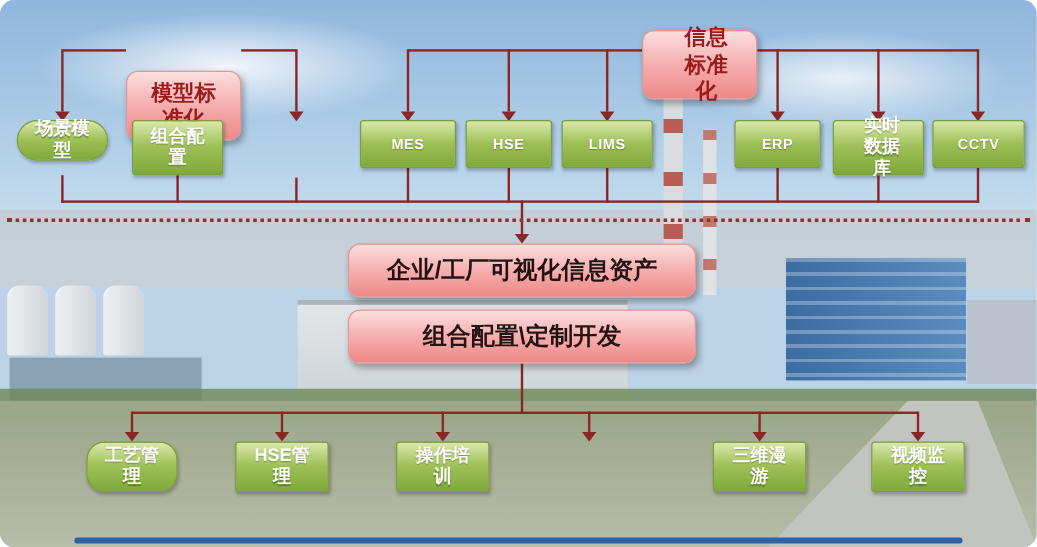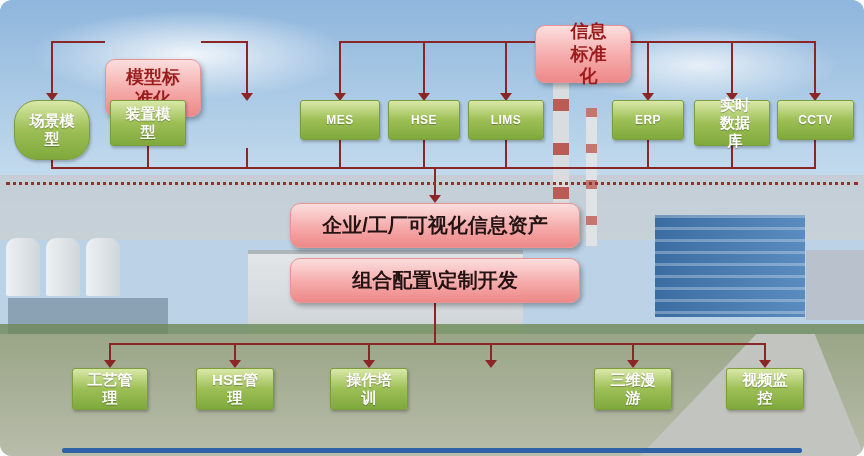--- a/index.html
+++ b/index.html
@@ -112,32 +112,32 @@
   <div class="arrow" style="left:104px;top:360px;"></div>
   <div class="arrow" style="left:229px;top:360px;"></div>
   <div class="arrow" style="left:363px;top:360px;"></div>
   <div class="arrow" style="left:485px;top:360px;"></div>
   <div class="arrow" style="left:627px;top:360px;"></div>
   <div class="arrow" style="left:759px;top:360px;"></div>
 
   <div class="box pbox std" style="left:105px;top:25px;width:96px;height:58px;margin-top:34px;">模型标准化</div>
   <div class="box pbox std" style="left:535px;top:25px;width:96px;height:58px;padding-left:27px;">信息标准化</div>
 
-  <div class="box gbox wrap3" style="left:14px;top:100px;width:76px;height:60px;border-radius:23px;">场景模型</div>
-  <div class="box gbox wrap3" style="left:110px;top:100px;width:76px;height:46px;">装置模型</div>
+  <div class="box gbox wrap3" style="left:14px;top:100px;width:76px;height:34px;border-radius:23px;">场景模型</div>
+  <div class="box gbox wrap3" style="left:110px;top:100px;width:76px;height:46px;">组合配置</div>
 
   <div class="box gbox sysbox" style="left:300px;top:100px;width:80px;height:40px;">MES</div>
   <div class="box gbox sysbox" style="left:388px;top:100px;width:72px;height:40px;">HSE</div>
   <div class="box gbox sysbox" style="left:468px;top:100px;width:76px;height:40px;">LIMS</div>
   <div class="box gbox sysbox" style="left:612px;top:100px;width:72px;height:40px;">ERP</div>
   <div class="box gbox wrap3" style="left:694px;top:100px;width:76px;height:46px;padding-left:18px;">实时数据库</div>
   <div class="box gbox sysbox" style="left:777px;top:100px;width:77px;height:40px;">CCTV</div>
 
   <div class="box pbox plat" style="left:290px;top:203px;width:290px;height:45px;">企业/工厂可视化信息资产</div>
   <div class="box pbox plat" style="left:290px;top:258px;width:290px;height:45px;">组合配置\定制开发</div>
 
-  <div class="box gbox wrap3" style="left:72px;top:368px;width:76px;height:42px;">工艺管理</div>
+  <div class="box gbox wrap3" style="left:72px;top:368px;width:76px;height:42px;border-radius:15px;">工艺管理</div>
   <div class="box gbox wrap3" style="left:196px;top:368px;width:78px;height:42px;">HSE管理</div>
   <div class="box gbox wrap3" style="left:330px;top:368px;width:78px;height:42px;">操作培训</div>
   <div class="box gbox wrap3" style="left:594px;top:368px;width:78px;height:42px;">三维漫游</div>
   <div class="box gbox wrap3" style="left:726px;top:368px;width:78px;height:42px;">视频监控</div>
 
 </div>
 
 </body></html>

